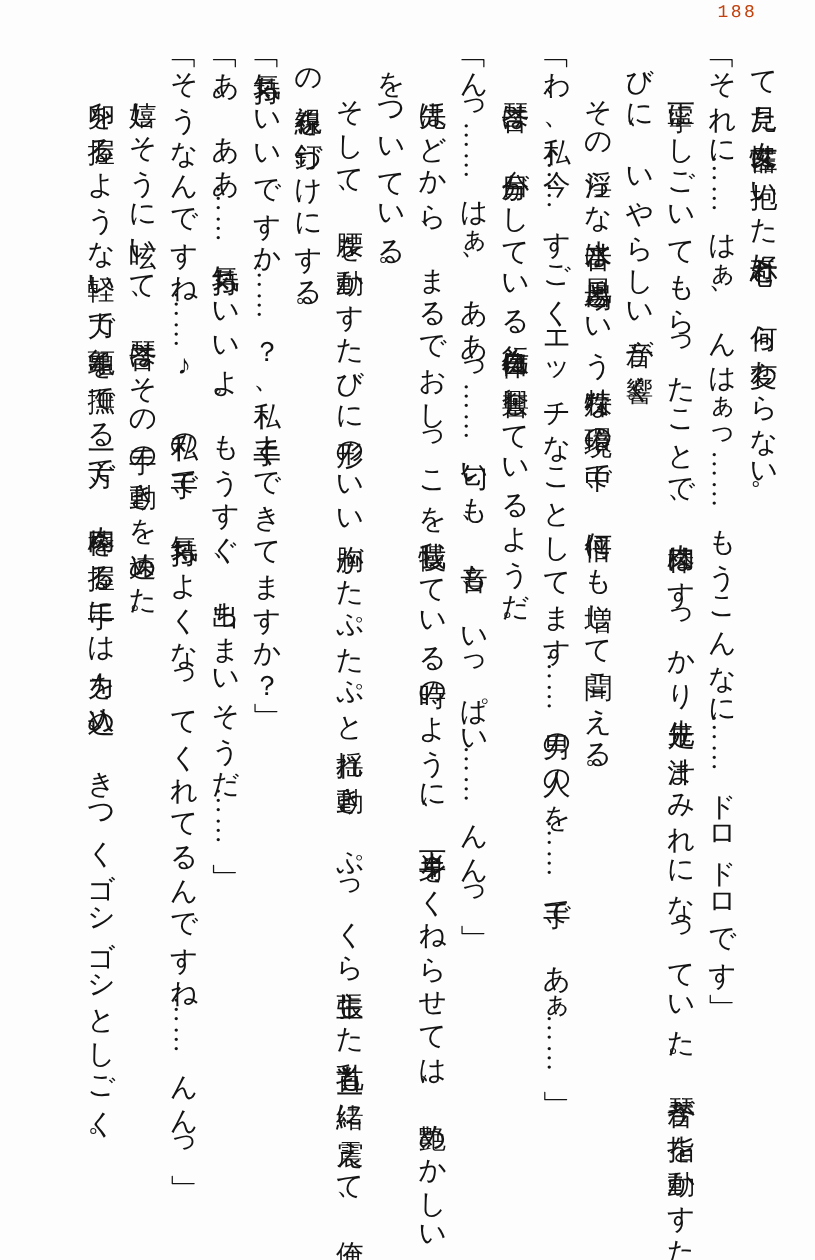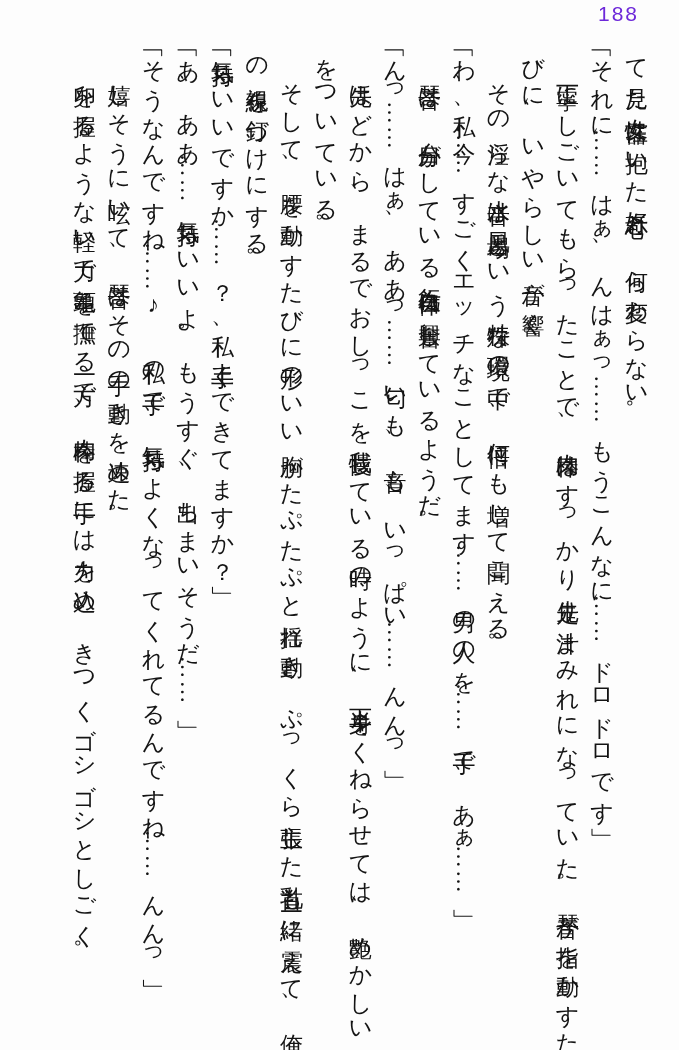--- a/index.html
+++ b/index.html
@@ -15,25 +15,25 @@
   .book-page {
     position: relative;
     width: 679px;
     height: 1050px;
     background: #fdfdfd;
   }
   .page-number {
     position: absolute;
     top: 2px;
     left: 598px;
-    font-family: Liberation Sans, sans-serif;
-    font-size: 21px;
+    font-family: Liberation Mono, monospace;
+    font-size: 15px;
     font-weight: 500;
     letter-spacing: 2px;
-    color: #6d28d9;
+    color: #c2410c;
   }
   .text-block {
     position: absolute;
     top: 42px;
     right: 26px;
     height: 1004px;
     writing-mode: vertical-rl;
     text-orientation: mixed;
     font-family: "Liberation Serif", "DejaVu Serif", serif;
     font-size: 23px;

